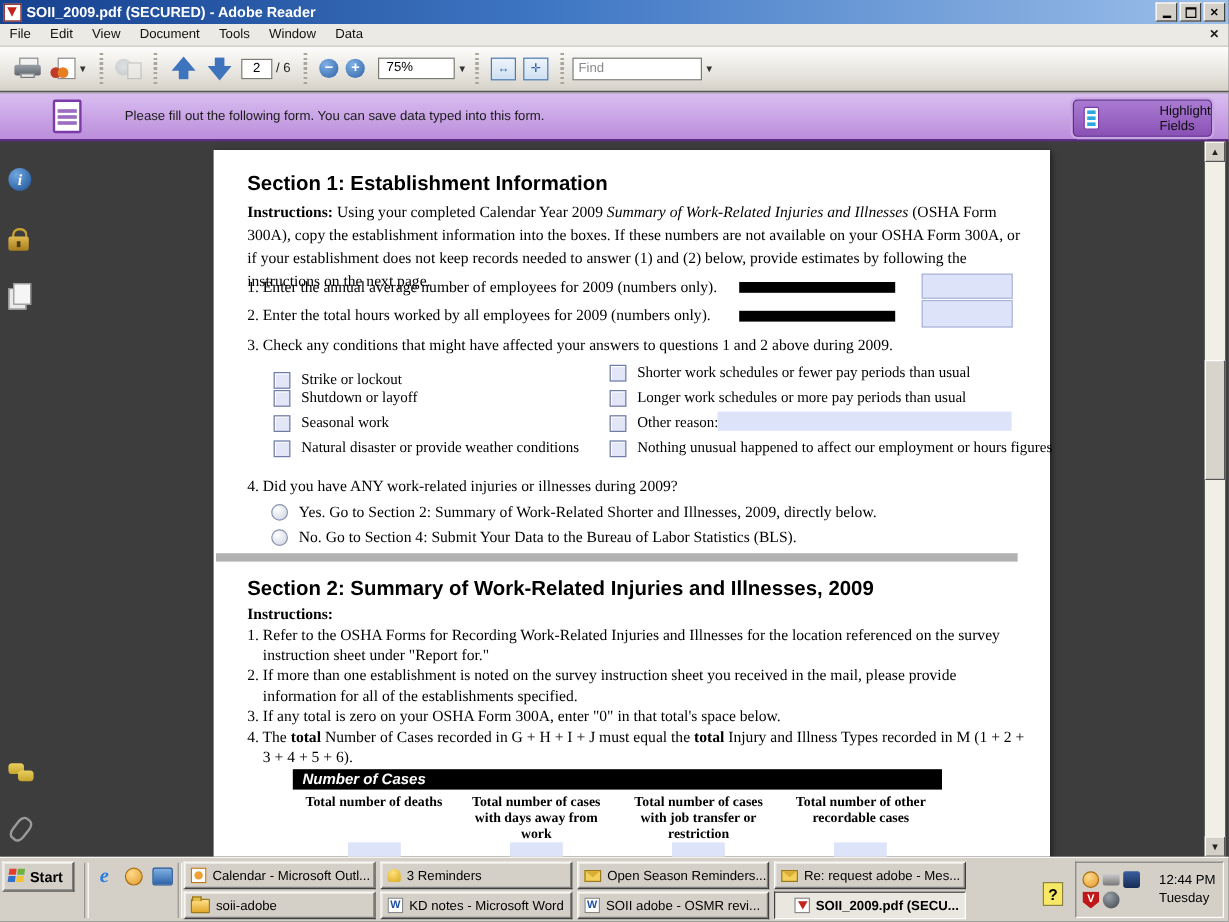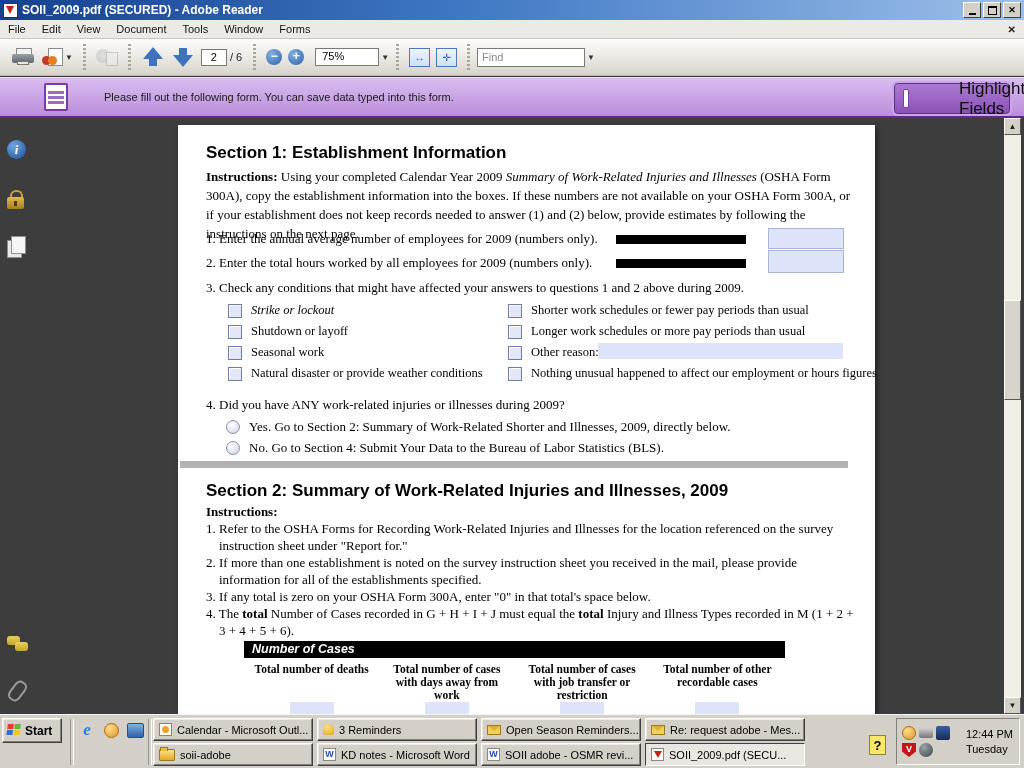--- a/index.html
+++ b/index.html
@@ -64,21 +64,21 @@
   .formicon{width:24px;height:28px;margin-left:44px;background:#fff;border:2px solid #7c3aa8;border-radius:2px;
     display:flex;flex-direction:column;justify-content:center;gap:2px;padding:0 2px;box-sizing:border-box;}
   .formicon i{display:block;height:3px;background:#9b6cc0;}
   .msgtext{font-size:11px;color:#1a1a1a;margin-left:36px;}
   .hlbtn{position:absolute;right:14px;top:5px;width:116px;height:31px;border-radius:4px;
     background:linear-gradient(#aa7bd2,#8b51b6);border:1px solid #5f2d8a;box-shadow:0 0 0 2px #c9a6e4;
     display:flex;align-items:center;gap:6px;padding-left:8px;box-sizing:border-box;}
   .hlbtn .hlicon{width:19px;height:19px;background:#fff;border:1px solid #7c3aa8;border-radius:2px;
     display:flex;flex-direction:column;justify-content:center;gap:2px;padding:0 2px;box-sizing:border-box;}
   .hlbtn .hlicon i{display:block;height:3px;background:#2fa6e0;}
-  .hlbtn span{font-size:17px;color:#0c0c0c;padding-left:44px;}
+  .hlbtn span{font-size:11px;color:#0c0c0c;padding-left:44px;}
 
   
   .docarea{position:absolute;left:0;top:118px;width:1024px;height:596px;background:#3d3d3d;overflow:hidden;}
   .navicon{position:absolute;left:7px;width:20px;text-align:center;}
   .info-circle{width:19px;height:19px;border-radius:50%;background:radial-gradient(circle at 35% 30%,#6fa7e0,#1c4f96);
     color:#fff;font-family:"Liberation Serif",serif;font-style:italic;font-weight:bold;font-size:13px;line-height:19px;}
   .lockicon{position:relative;width:17px;height:20px;}
   .lockicon .shackle{position:absolute;left:3px;top:0;width:9px;height:8px;border:2px solid #caa132;border-bottom:none;border-radius:6px 6px 0 0;}
   .lockicon .bodyl{position:absolute;left:0;top:7px;width:17px;height:12px;background:linear-gradient(#e0b94e,#a77d1f);border-radius:2px;}
   .lockicon .hole{position:absolute;left:7px;top:11px;width:3px;height:5px;background:#4d3a0d;}
@@ -127,21 +127,21 @@
   .startbtn{position:absolute;left:2px;top:3px;width:60px;height:25px;display:flex;align-items:center;gap:4px;padding-left:4px;}
   .winflag{width:14px;height:13px;display:grid;grid-template-columns:6px 6px;grid-template-rows:5px 5px;gap:1px;transform:skewX(-8deg);}
   .winflag i{display:block;}
   .startbtn b{font-size:12px;}
   .tsep{position:absolute;top:4px;width:2px;height:46px;border-left:1px solid #9b978e;border-right:1px solid #fff;}
   .ql{position:absolute;top:6px;width:18px;height:18px;display:flex;align-items:center;justify-content:center;}
   .ie-e{color:#2a7de0;font-weight:bold;font-style:italic;font-size:17px;font-family:"Liberation Serif",serif;}
   .ol-clock{width:15px;height:15px;border-radius:50%;background:radial-gradient(circle at 35% 30%,#ffd98a,#e09a2a);border:1px solid #a86e10;box-sizing:border-box;}
   .sd-icon{width:15px;height:13px;background:linear-gradient(#7fb0e4,#2f62a8);border:1px solid #1c4f96;border-radius:2px;}
   .taskbtn{position:absolute;height:23px;width:160px;display:flex;align-items:center;gap:5px;padding:0 5px;font-size:11px;white-space:nowrap;overflow:hidden;}
-  .taskbtn.active{background:#e9e7e0;border-color:#404040 #fff #fff #404040;box-shadow:none;font-weight:normal;}
+  .taskbtn.active{background:#e9e7e0;border-color:#404040 #fff #fff #404040;box-shadow:none;font-weight:bold;justify-content:flex-end;}
   .ti{flex:none;}
   .ti-cal{width:13px;height:13px;background:#fff;border:1px solid #c07818;box-sizing:border-box;position:relative;}
   .ti-cal::after{content:"";position:absolute;left:2px;top:2px;width:7px;height:7px;border-radius:50%;background:#f0a030;}
   .ti-bell{width:11px;height:11px;background:radial-gradient(circle at 40% 30%,#ffe27a,#d8a820);border-radius:50% 50% 20% 20%;}
   .ti-env{width:14px;height:10px;background:#f3cf5c;border:1px solid #9a7a1a;position:relative;box-sizing:border-box;}
   .ti-env::after{content:"";position:absolute;left:0;top:0;border-left:6px solid transparent;border-right:6px solid transparent;border-top:5px solid #d8ae34;}
   .ti-folder{width:14px;height:10px;background:linear-gradient(#ffe08a,#e0a82a);border:1px solid #9a7a1a;border-radius:1px;position:relative;}
   .ti-folder::before{content:"";position:absolute;left:0;top:-3px;width:6px;height:3px;background:#e8bc4a;border:1px solid #9a7a1a;border-bottom:none;}
   .ti-word{width:13px;height:13px;background:#fff;border:1px solid #888;box-sizing:border-box;color:#1f4fa0;font-weight:bold;font-size:9px;text-align:center;line-height:11px;}
   .ti-pdf{width:13px;height:13px;background:#fff;border:1px solid #888;box-sizing:border-box;position:relative;}
@@ -178,21 +178,21 @@
     </div>
   </div>
 
   <div class="menubar">
     <span class="mitem">File</span>
     <span class="mitem">Edit</span>
     <span class="mitem">View</span>
     <span class="mitem">Document</span>
     <span class="mitem">Tools</span>
     <span class="mitem">Window</span>
-    <span class="mitem">Forms</span>
+    <span class="mitem">Data</span>
     <span class="doc-close">✕</span>
   </div>
 
   <div class="toolbar">
     <div class="tbtn">
       <div class="icon-print">
           <div class="paper"></div>
           <div class="body"></div>
           <div class="tray"></div>
         </div>
@@ -296,21 +296,21 @@
       <div class="abs qline" style="left:28px;top:106px;text-align:center;">1.  Enter the annual average number of employees for 2009 (numbers only).</div>
       <div class="abs blackbar" style="left:438px;top:110px;"></div>
       <div class="abs bluebox" style="left:590px;top:103px;width:76px;height:21px;"></div>
 
       <div class="abs qline" style="left:28px;top:130px;">2.  Enter the total hours worked by all employees for 2009 (numbers only).</div>
       <div class="abs blackbar" style="left:438px;top:134px;"></div>
       <div class="abs bluebox" style="left:590px;top:125px;width:76px;height:23px;"></div>
 
       <div class="abs qline" style="left:28px;top:155px;">3.  Check any conditions that might have affected your answers to questions 1 and 2 above during 2009.</div>
 
-      <div class="abs cbrow" style="left:50px;top:178px;font-style:italic;">
+      <div class="abs cbrow" style="left:50px;top:184px;">
         <div class="cb"></div>
         <span>Strike or lockout</span>
       </div>
       <div class="abs cbrow" style="left:50px;top:199px;">
         <div class="cb"></div>
         <span>Shutdown or layoff</span>
       </div>
       <div class="abs cbrow" style="left:50px;top:220px;">
         <div class="cb"></div>
         <span>Seasonal work</span>

